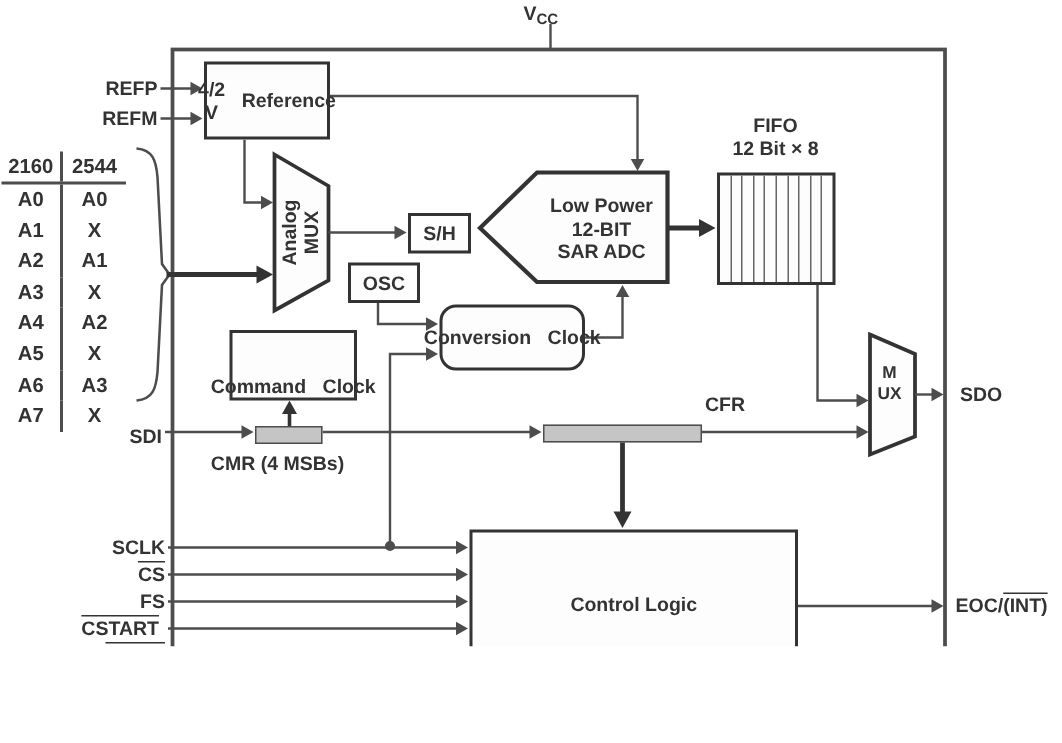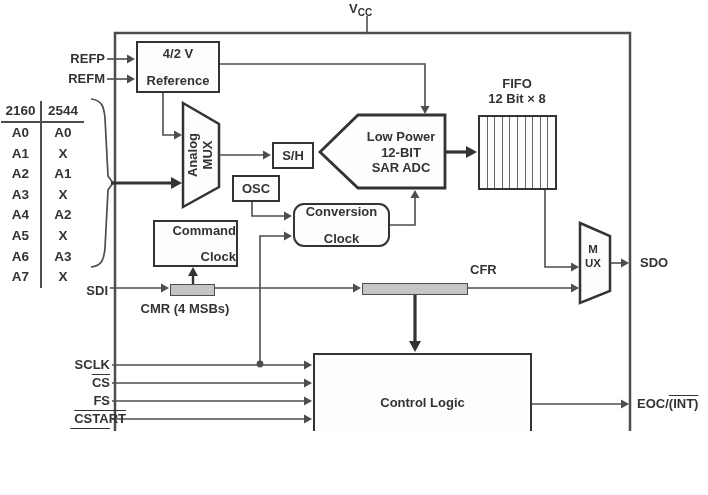--- a/index.html
+++ b/index.html
@@ -7,21 +7,21 @@
     position:relative;width:708px;height:431px;background:#fff;overflow:hidden;
     font-family:"Liberation Sans",sans-serif;color:#333;
   }
   svg{position:absolute;left:0;top:0;}
   .lbl{position:absolute;font-weight:bold;font-size:13px;line-height:15px;white-space:nowrap;color:#333;}
   .rt{text-align:right;}
   .ctr{text-align:center;}
   .ovl{text-decoration:overline;margin-top:16px;}
   .box{
     position:absolute;box-sizing:border-box;background:#fdfdfd;border:2.5px solid #333;
-    display:flex;flex-direction:column;align-items:center;justify-content:center;
+    display:flex;flex-direction:row;align-items:center;justify-content:center;
     font-weight:bold;font-size:13px;line-height:15.5px;text-align:center;color:#333;gap:11px;
   }
   .reg{
     position:absolute;box-sizing:border-box;background:#c5c5c5;border:1.6px solid #4d4d4d;
   }
   .fifo{
     position:absolute;box-sizing:border-box;background:#fdfdfd;border:2.5px solid #333;
     display:flex;flex-direction:row;
   }
   .fifo span{flex:1;border-right:1.4px solid #666;}
@@ -231,21 +231,21 @@
   <div class="box" style="left:313px;top:353px;width:219px;height:100px;border-width:2.8px;">
     <span>Control Logic</span>
   </div>
 
   <div class="omux-txt">MUX</div>
 
   <div class="lbl rt" style="left:20px;top:283px;width:88px;">SDI</div>
   <div class="lbl rt" style="left:20px;top:357px;width:90px;">SCLK</div>
   <div class="lbl rt" style="left:20px;top:375px;width:90px;"><span class="ovl">CS</span></div>
   <div class="lbl rt" style="left:20px;top:393px;width:90px;">FS</div>
-  <div class="lbl rt" style="left:36px;top:411px;width:90px;"><span class="ovl">CSTART</span></div>
+  <div class="lbl rt" style="left:16px;top:411px;width:90px;"><span class="ovl">CSTART</span></div>
   <div class="lbl rt" style="left:20px;top:429px;width:90px;"><span class="ovl">PWDN</span></div>
 
   <div class="lbl" style="left:640px;top:255px;">SDO</div>
   <div class="lbl" style="left:637px;top:396px;">
     <span>EOC/</span><span class="ovl">(INT)</span>
   </div>
 
 </div>
 
 </body></html>

